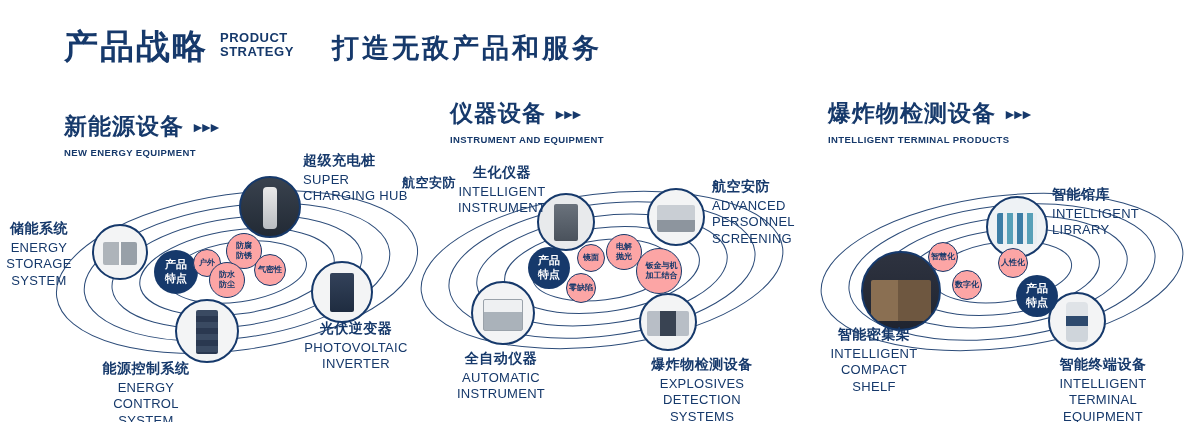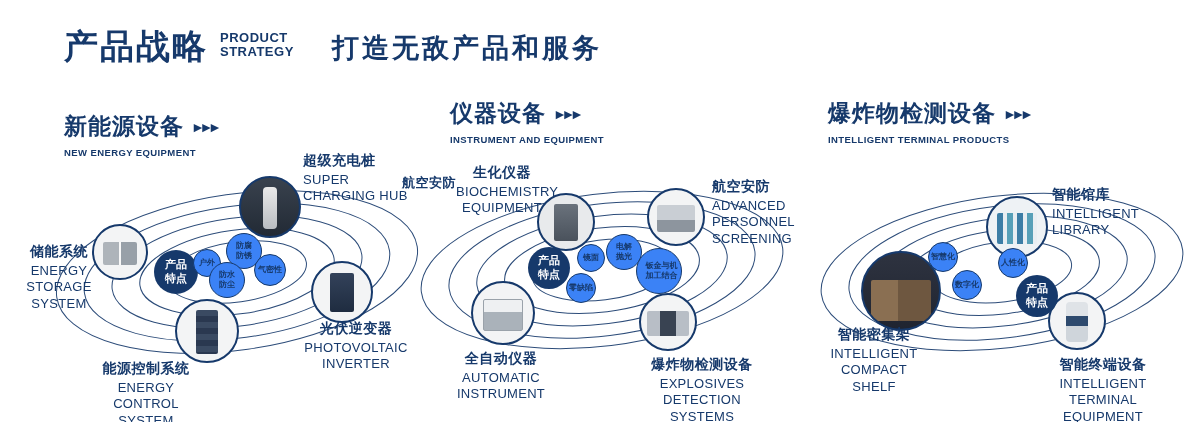--- a/index.html
+++ b/index.html
@@ -55,21 +55,21 @@
   .t-center { text-align:center; }
   .t-left { text-align:left; }
   .extra-label { position:absolute; font-size:13px; font-weight:bold; letter-spacing:0.5px; }
 
   
   .badge { position:absolute; border-radius:50%; background:#16396b; color:#fff;
            display:flex; align-items:center; justify-content:center; text-align:center; }
   .badge span { width:2.4em; font-size:11px; font-weight:bold; line-height:1.25; }
 
   
-  .tag { position:absolute; border-radius:50%; border:1px solid #16396b; background:#3b82f6; color:#16396b;
+  .tag { position:absolute; border-radius:50%; border:1px solid #16396b; background:#fca5a5; color:#16396b;
          display:flex; align-items:center; justify-content:center; text-align:center; }
   .tag span { font-size:8px; line-height:1.2; font-weight:bold; }
   .tag .w2 { width:2.3em; }
   .tag .w4 { width:4.6em;text-align:right; }
 </style>
 </head>
 <body>
 
 <div class="canvas">
 
@@ -114,21 +114,21 @@
       <span class="sec-arrows">▸▸▸</span>
     </div>
     <div class="sec-sub">NEW ENERGY EQUIPMENT</div>
   </div>
 
   <div class="circ d-storage" style="left:92px;  top:224px; width:56px; height:56px;"></div>
   <div class="circ d-charger" style="left:239px; top:176px; width:62px; height:62px;"></div>
   <div class="circ d-inverter" style="left:311px; top:261px; width:62px; height:62px;"></div>
   <div class="circ d-control" style="left:175px; top:299px; width:64px; height:64px;"></div>
 
-  <div class="label t-center" style="left:20px; top:220px; width:78px;margin-top:23px;">
+  <div class="label t-center" style="left:0; top:220px; width:78px;">
     <div class="cn">储能系统</div>
     <div class="en">ENERGY STORAGE SYSTEM</div>
   </div>
   <div class="label t-left" style="left:303px; top:152px; width:105px;">
     <div class="cn">超级充电桩</div>
     <div class="en">SUPER CHARGING HUB</div>
   </div>
   <div class="label t-center" style="left:300px; top:320px; width:112px;">
     <div class="cn">光伏逆变器</div>
     <div class="en">PHOTOVOLTAIC INVERTER</div>
@@ -164,21 +164,21 @@
 
   <div class="circ d-biochem" style="left:537px; top:193px; width:58px; height:58px;"></div>
   <div class="circ d-screen" style="left:647px; top:188px; width:58px; height:58px;"></div>
   <div class="circ d-auto" style="left:471px; top:281px; width:64px; height:64px;"></div>
   <div class="circ d-explosive" style="left:639px; top:293px; width:58px; height:58px;"></div>
 
   <div class="extra-label" style="left:402px; top:174px;">航空安防</div>
 
   <div class="label t-center" style="left:456px; top:164px; width:92px;">
     <div class="cn">生化仪器</div>
-    <div class="en">BIOCHEMISTRY EQUIPMENT</div>
+    <div class="en">INTELLIGENT INSTRUMENT</div>
   </div>
   <div class="label t-left" style="left:712px; top:178px; width:100px;">
     <div class="cn">航空安防</div>
     <div class="en">ADVANCED PERSONNEL SCREENING</div>
   </div>
   <div class="label t-center" style="left:430px; top:350px; width:104px;margin-left:19px;">
     <div class="cn">全自动仪器</div>
     <div class="en">AUTOMATIC INSTRUMENT</div>
   </div>
   <div class="label t-center" style="left:636px; top:356px; width:132px;">

